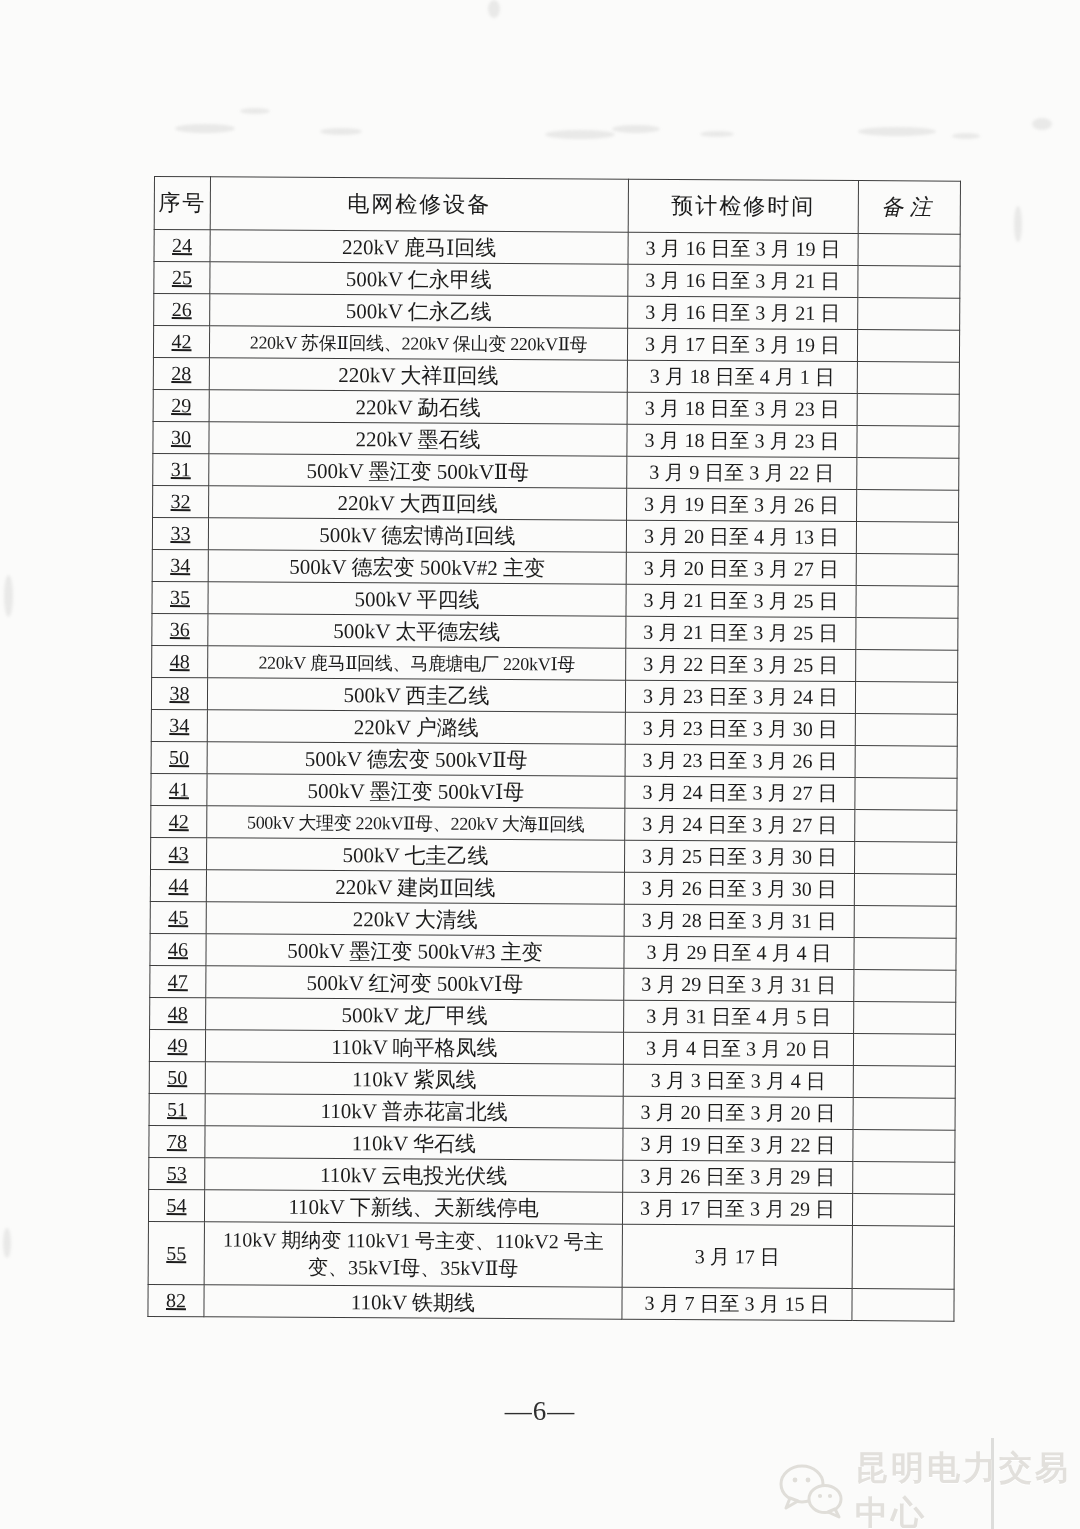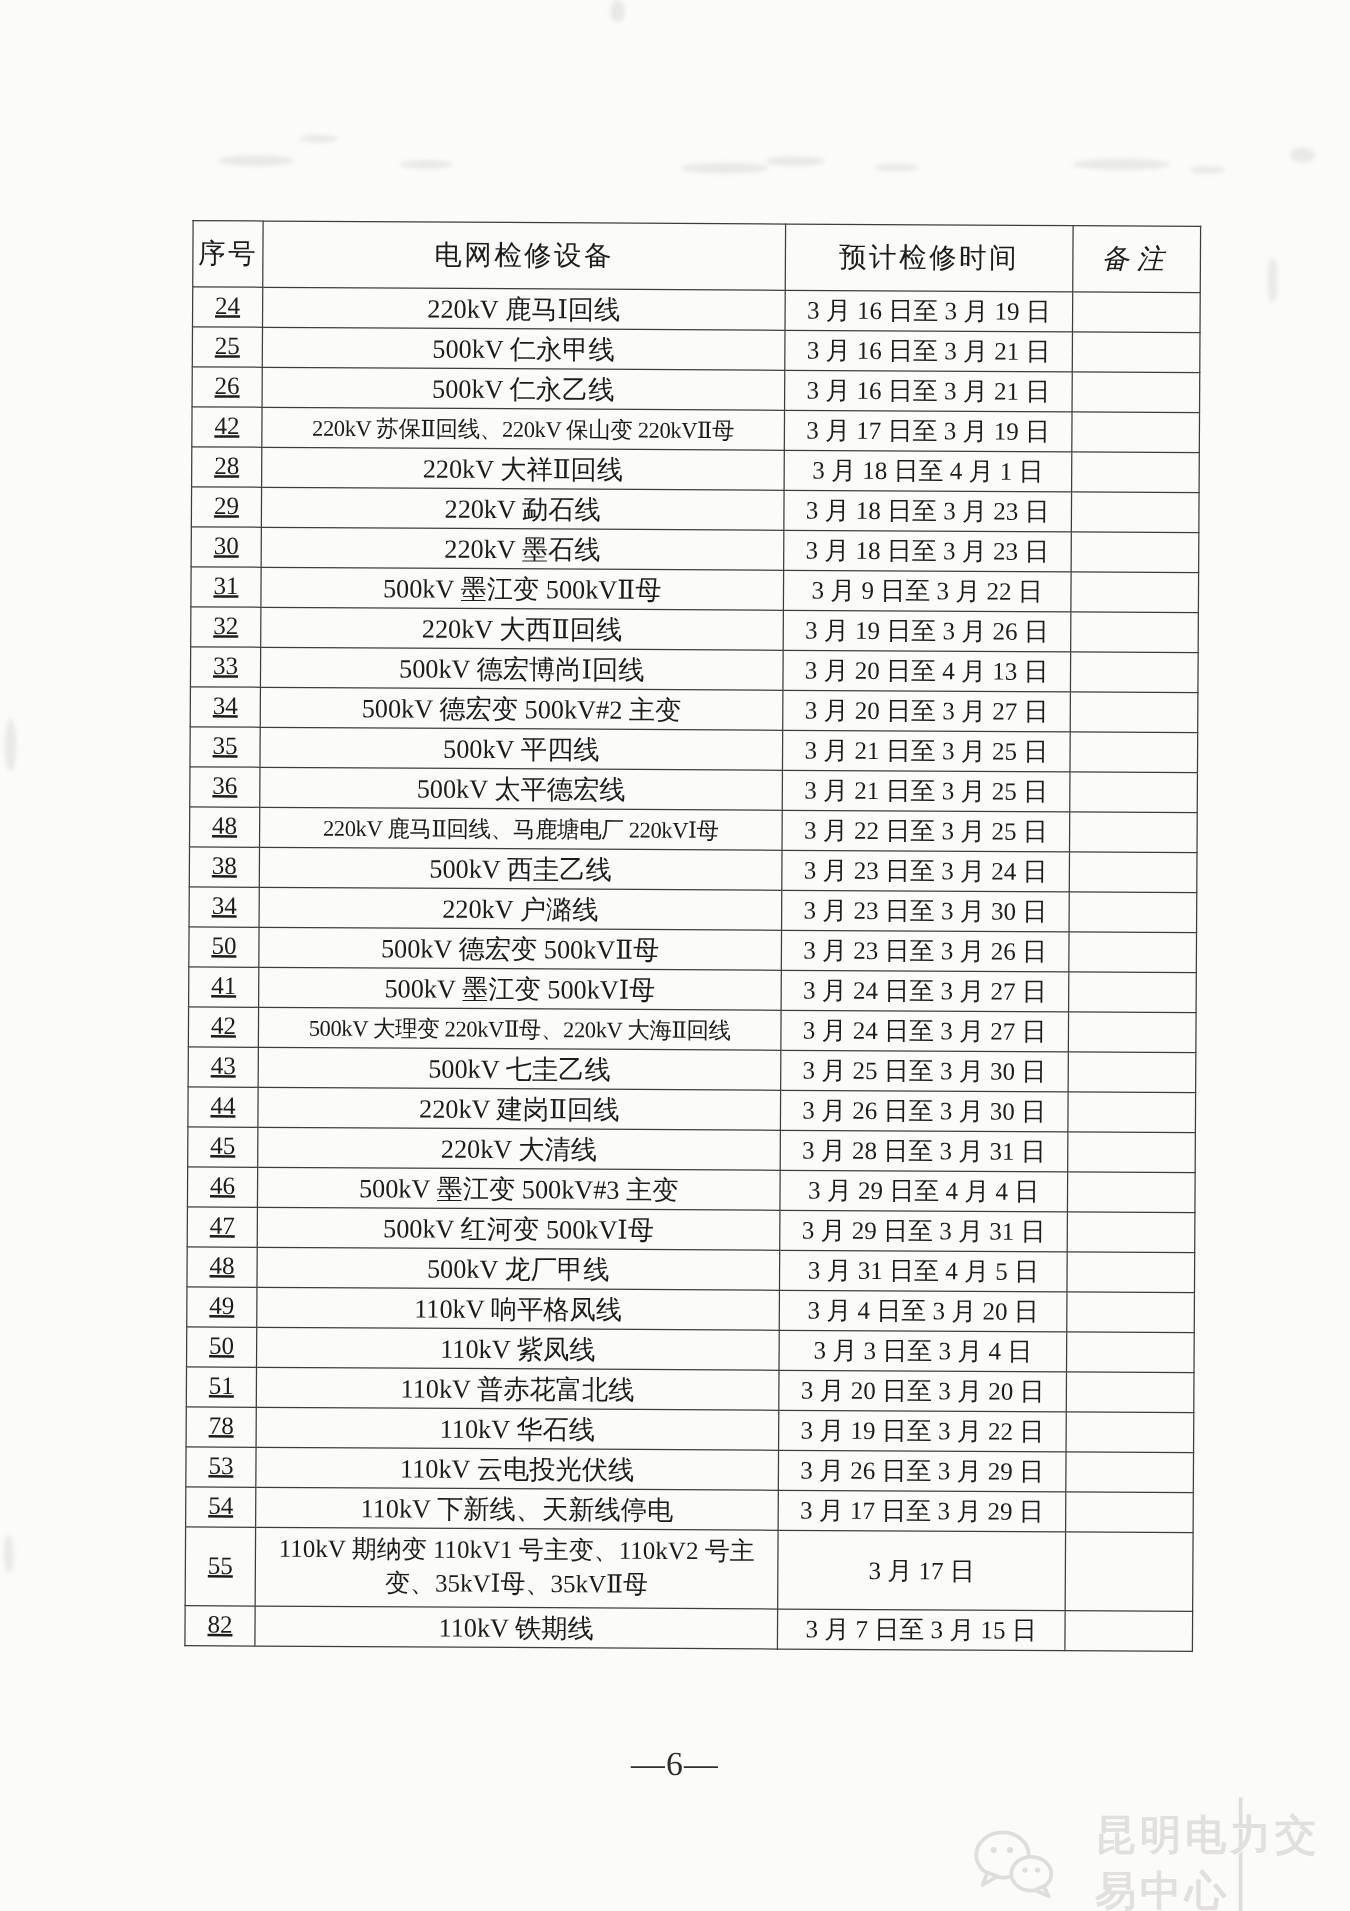--- a/index.html
+++ b/index.html
@@ -30,21 +30,21 @@
   .doc-table td.condensed{font-size:18px;letter-spacing:-0.3px;}
   .doc-table td.wrap{white-space:normal;font-size:20px;line-height:1.35;padding:4px 6px;}
   
   .page-number{
     position:absolute;left:0;right:0;top:1396px;text-align:center;
     font-size:27px;color:#2f2f2f;letter-spacing:1px;
   }
   
   .watermark{
     position:absolute;left:778px;top:1460px;height:62px;
-    display:flex;align-items:center;gap:28px;
+    display:flex;align-items:center;gap:7px;
     color:#e2e0dc;
   }
   .watermark .wm-text{
     font-family:"Liberation Sans","DejaVu Sans",sans-serif;
     font-size:33px;font-weight:600;letter-spacing:3px;
     text-shadow:0 1px 0 #ffffff;
   }
   
   .noise{position:absolute;background:rgba(105,105,105,0.12);border-radius:50%;filter:blur(1.5px);}
   .streak{position:absolute;left:991px;top:1438px;width:3px;height:91px;background:#dddddb;}

